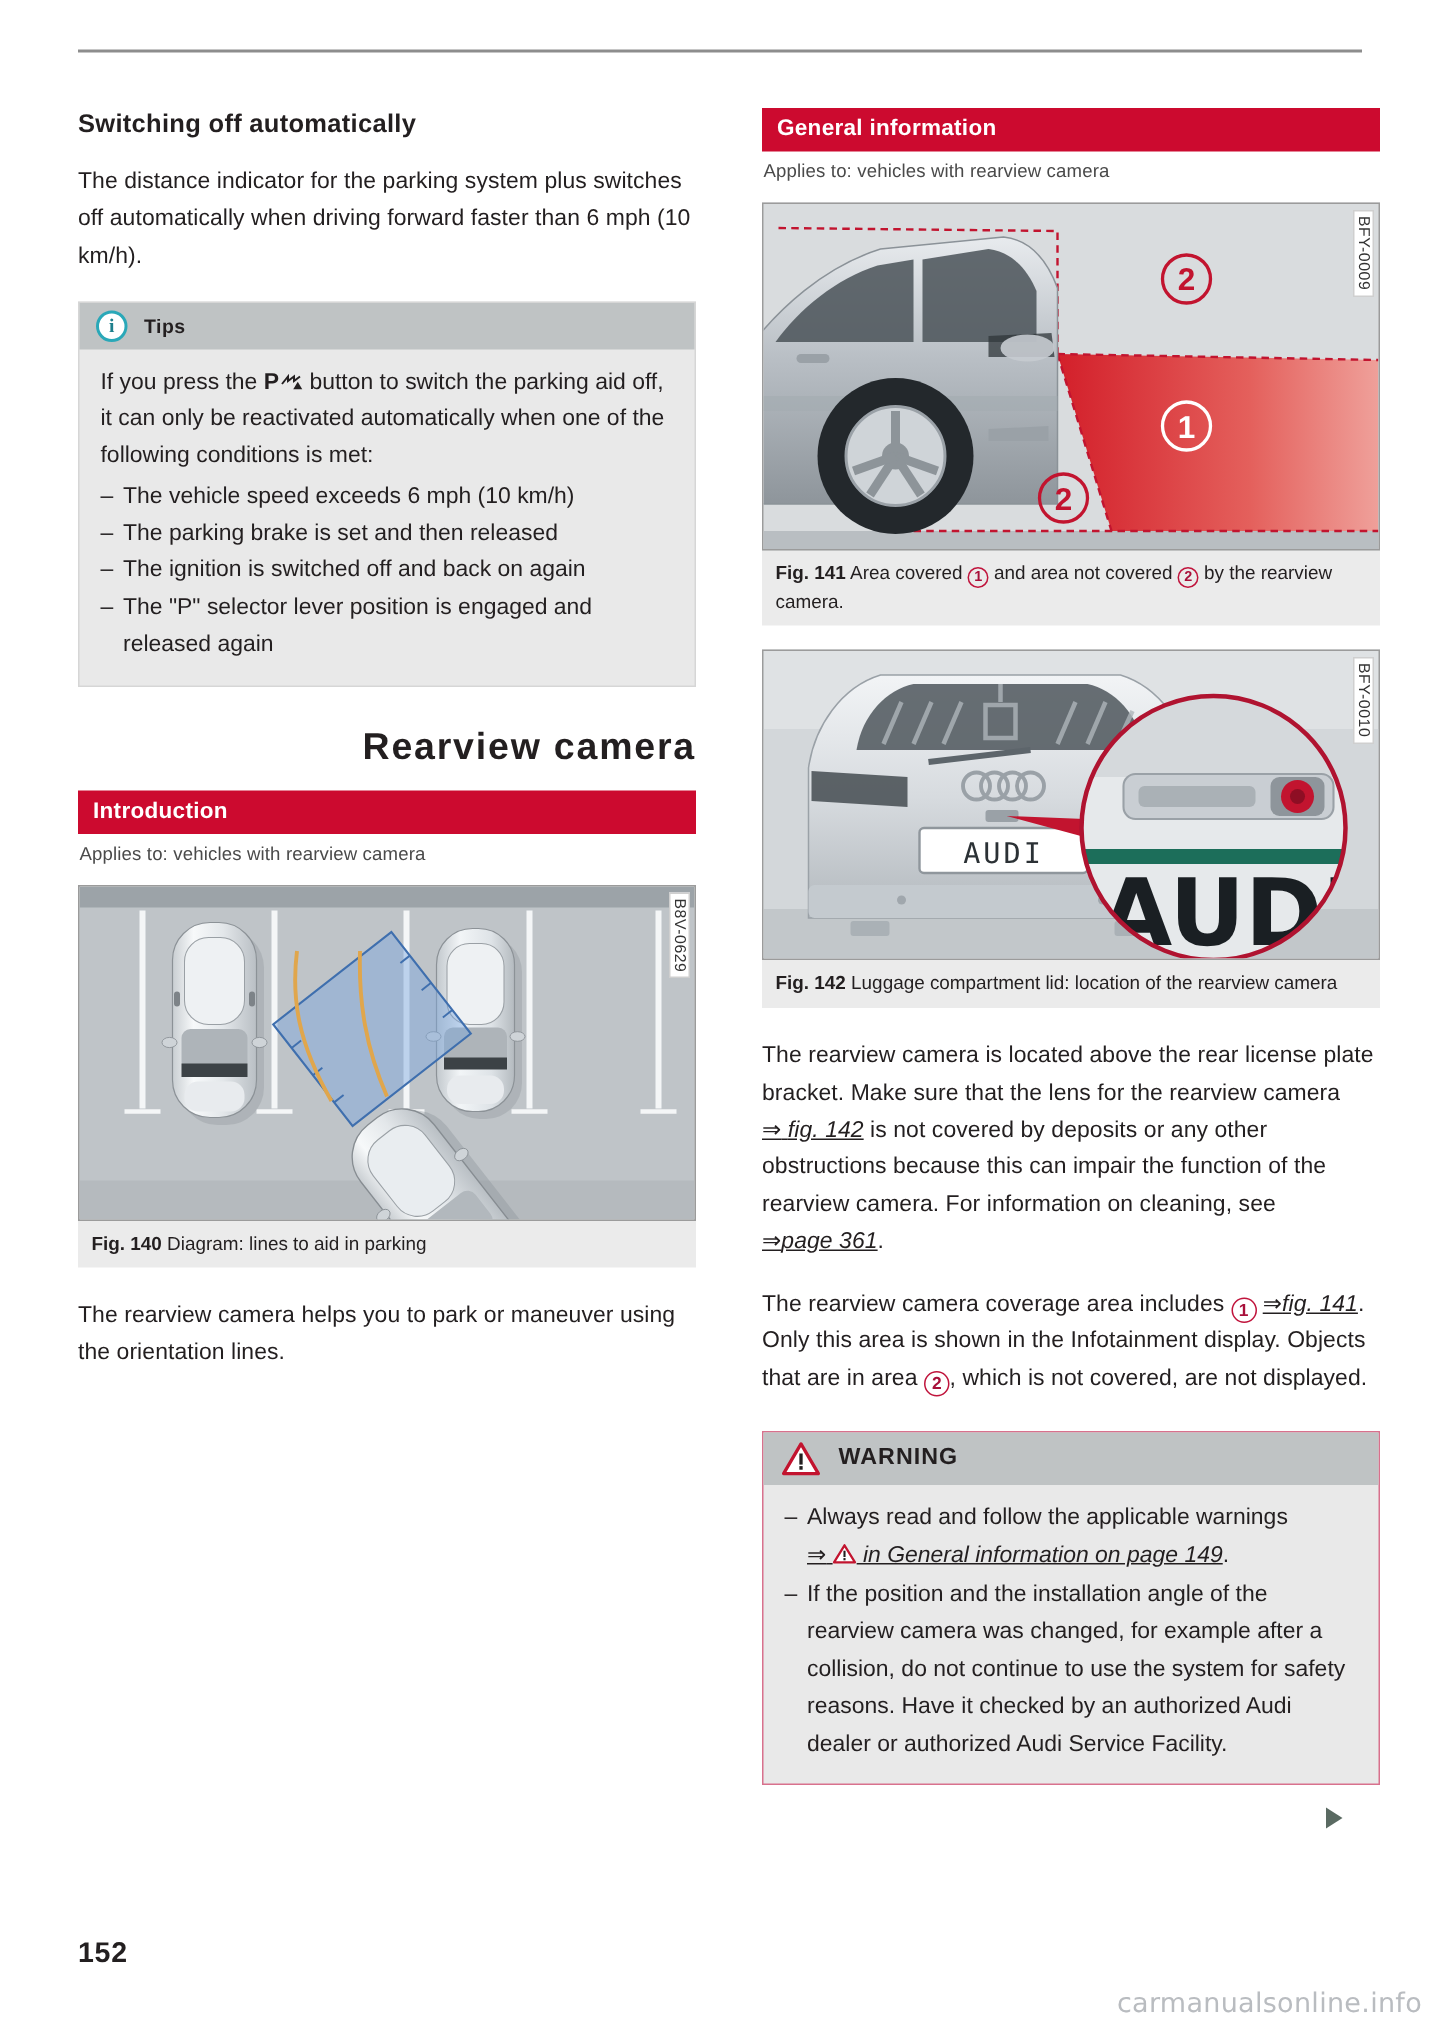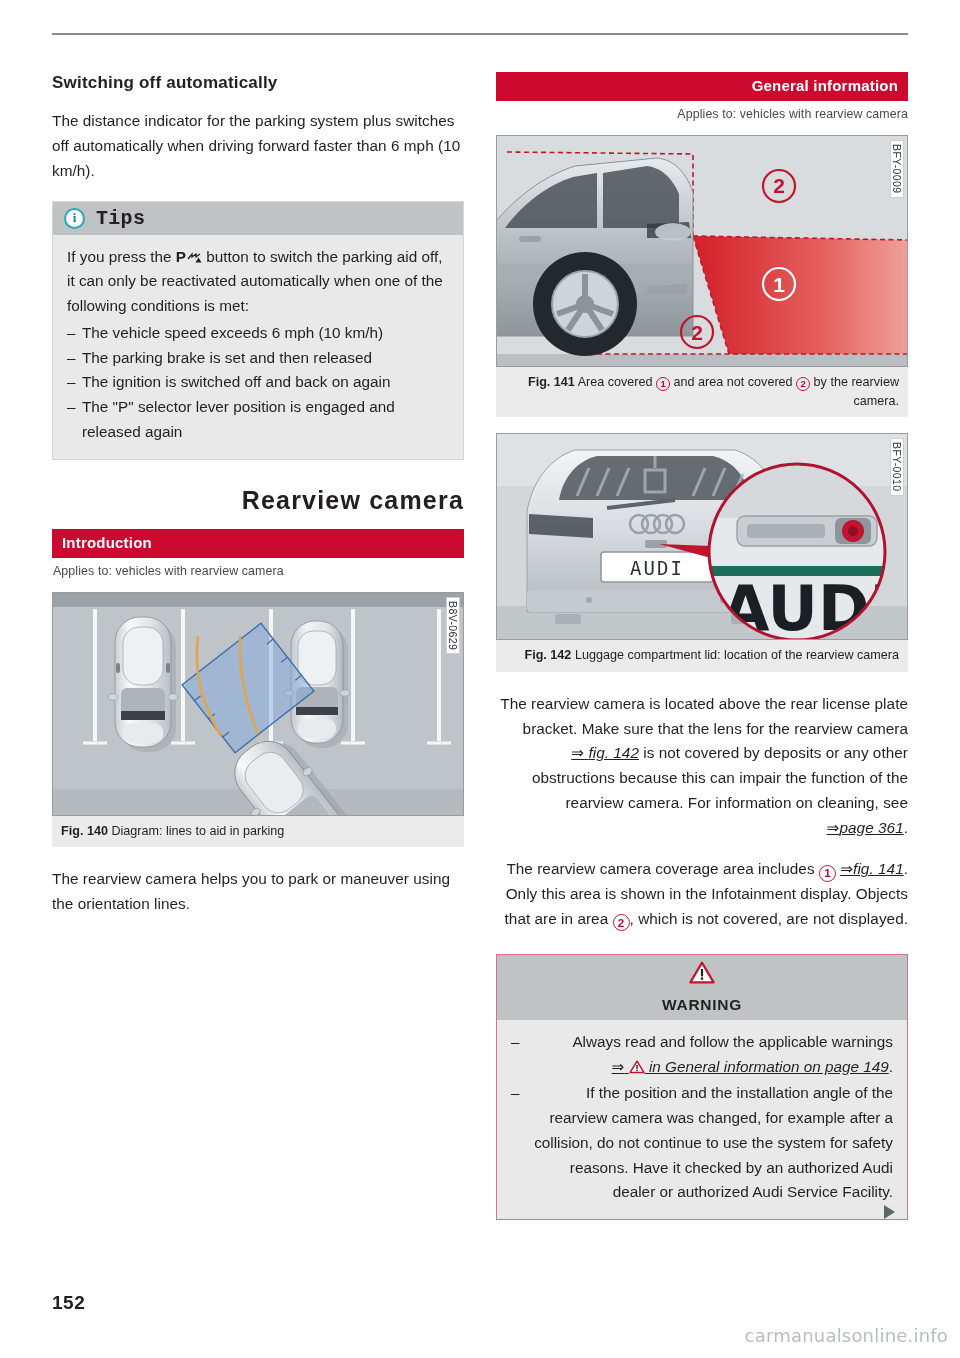--- a/index.html
+++ b/index.html
@@ -38,21 +38,21 @@
     border-bottom: 2px solid #8d8d8d;
   }
 
   
   .col {
     position: absolute;
     top: 72px;
     width: 412px;
   }
   .col-left  { left: 52px; }
-  .col-right { left: 496px; text-align: right; }
+  .col-right { left: 508px; }
 
   
   .h2 {
     font-size: 17px;
     font-weight: bold;
     letter-spacing: .2px;
     margin: 0 0 16px 0;
     line-height: 1.25;
   }
   .h1 {
@@ -94,25 +94,24 @@
     border: 1px solid #d6d6d6;
   }
   .tipsbox .tb-head {
     background: #bfc3c4;
     display: flex;
     align-items: center;
     gap: 11px;
     padding: 5px 11px 5px 11px;
   }
   .tipsbox .tb-head .tb-label {
-    font-size: 20px;
+    font-size: 13px;
     font-weight: bold;
     color: #231f20;
     letter-spacing: .3px;
-    font-family: Liberation Mono, monospace;
   }
   .tipsbox .tb-body {
     padding: 10px 14px 14px 14px;
     font-size: 15.3px;
     line-height: 1.62;
   }
   .icon-info {
     width: 21px; height: 21px;
     border-radius: 50%;
     background: #ffffff;
@@ -209,21 +208,20 @@
     border: 1.6px solid #d8718d;
     background: #e9e9e9;
     margin-top: 22px;
   }
   .warnbox .wb-head {
     background: #bfc3c4;
     display: flex;
     align-items: center;
     gap: 12px;
     padding: 6px 12px 6px 12px;
-    flex-direction: column;
   }
   .warnbox .wb-label {
     font-size: 15.5px;
     font-weight: bold;
     letter-spacing: .7px;
   }
   .warnbox .wb-body {
     padding: 10px 14px 14px 14px;
     font-size: 15.3px;
     line-height: 1.62;

